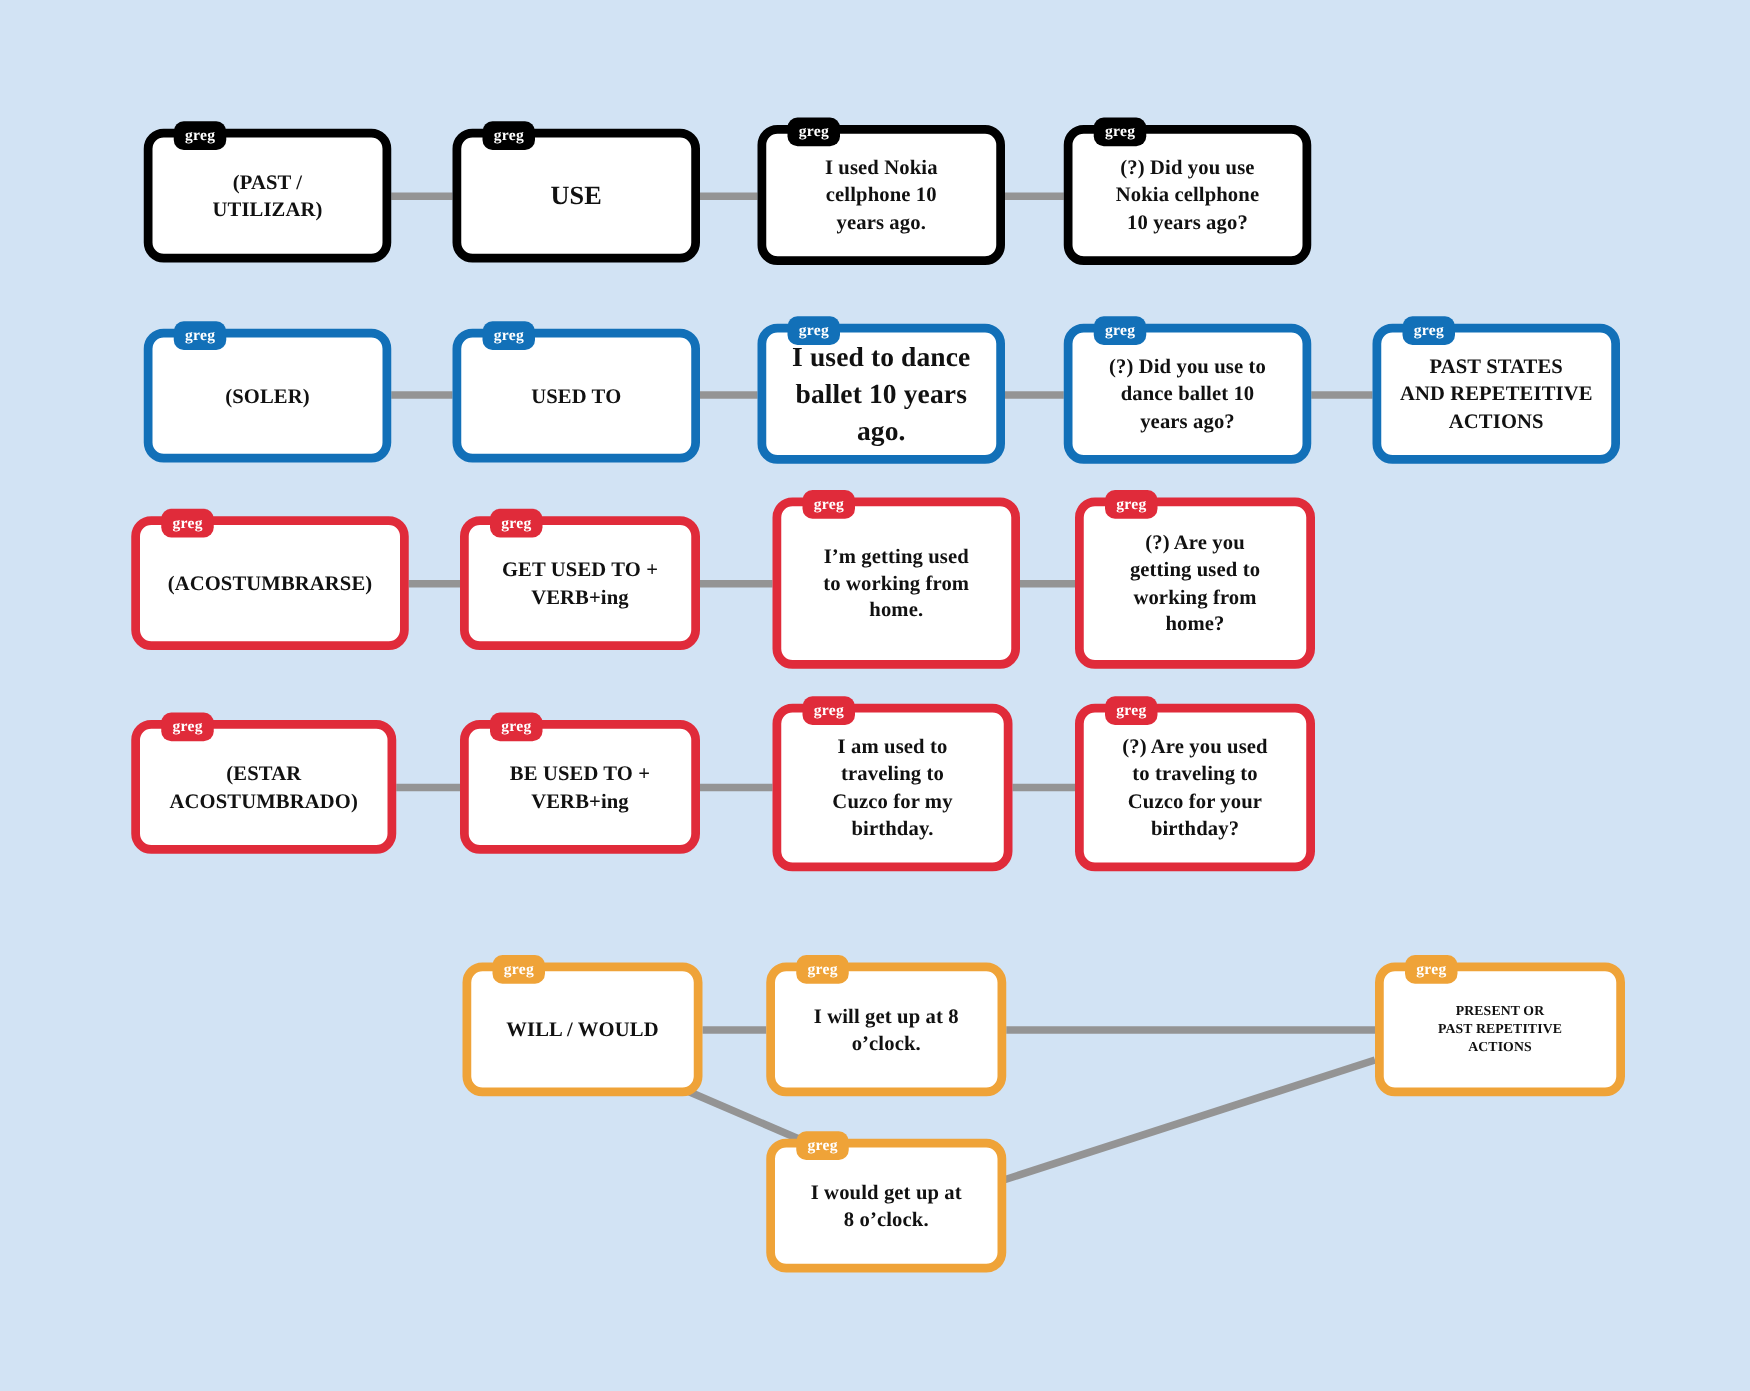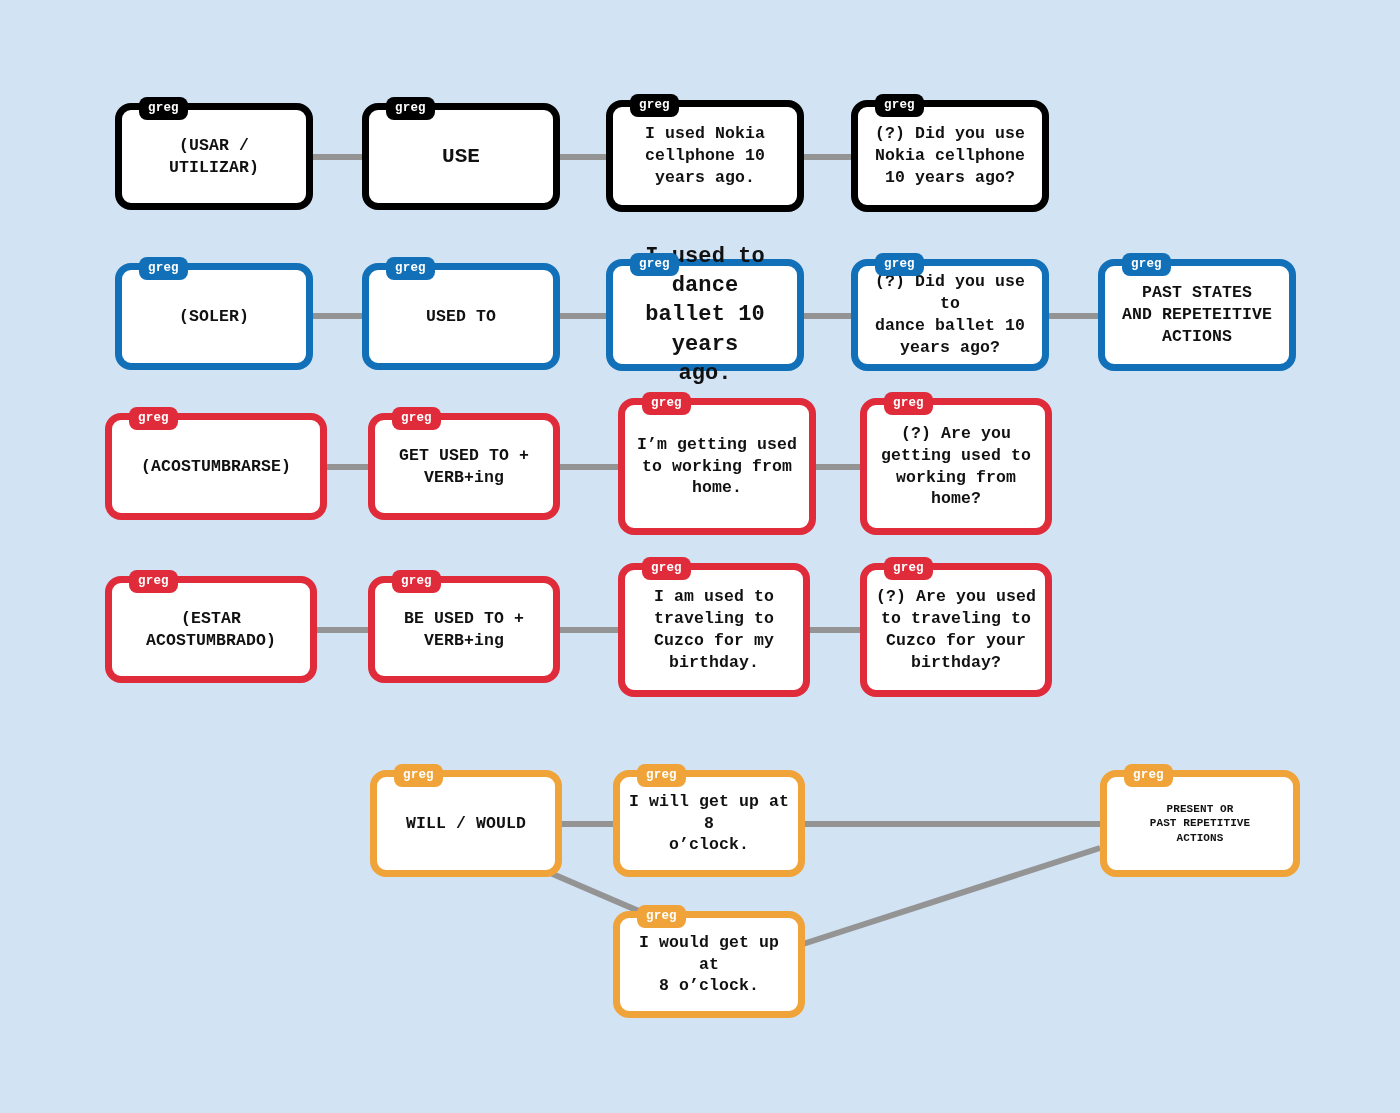--- a/index.html
+++ b/index.html
@@ -6,21 +6,21 @@
   html, body {
     margin: 0;
     padding: 0;
     background: #d2e3f4;
   }
   #canvas {
     position: relative;
     width: 1400px;
     height: 1113px;
     background: #d2e3f4;
-    font-family: Liberation Mono, monospace;
+    font-family: Liberation Serif, serif;
     overflow: hidden;
   }
   #edge-layer {
     position: absolute;
     left: 0; top: 0;
     width: 1400px;
     height: 1113px;
     pointer-events: none;
   }
   .node {
@@ -82,21 +82,21 @@
       <line x1="560" y1="630" x2="618" y2="630" stroke="#949494" stroke-width="6" stroke-linecap="butt"></line>
       <line x1="810" y1="630" x2="860" y2="630" stroke="#949494" stroke-width="6" stroke-linecap="butt"></line>
       <line x1="562" y1="824" x2="613" y2="824" stroke="#949494" stroke-width="6" stroke-linecap="butt"></line>
       <line x1="805" y1="824" x2="1100" y2="824" stroke="#949494" stroke-width="6" stroke-linecap="butt"></line>
       <line x1="548" y1="872" x2="648" y2="915" stroke="#949494" stroke-width="6" stroke-linecap="butt"></line>
       <line x1="803" y1="944" x2="1100" y2="848" stroke="#949494" stroke-width="6" stroke-linecap="butt"></line>
     </svg>
   <div id="node-layer">
       <div class="node" style="left: 115px; top: 103px; width: 198px; height: 107px; border-color: rgb(0, 0, 0);">
         <span class="greg-tag" style="background: rgb(0, 0, 0);">greg</span>
-        <span class="node-label" style="font-size: 16.5px;">(USAR /
+        <span class="node-label" style="font-size: 16.5px;">(PAST /
 UTILIZAR)</span>
       </div>
       <div class="node" style="left: 362px; top: 103px; width: 198px; height: 107px; border-color: rgb(0, 0, 0);">
         <span class="greg-tag" style="background: rgb(0, 0, 0);">greg</span>
         <span class="node-label" style="font-size: 21px;">USE</span>
       </div>
       <div class="node" style="left: 606px; top: 100px; width: 198px; height: 112px; border-color: rgb(0, 0, 0);">
         <span class="greg-tag" style="background: rgb(0, 0, 0);">greg</span>
         <span class="node-label" style="font-size: 16.5px;">I used Nokia
 cellphone 10

